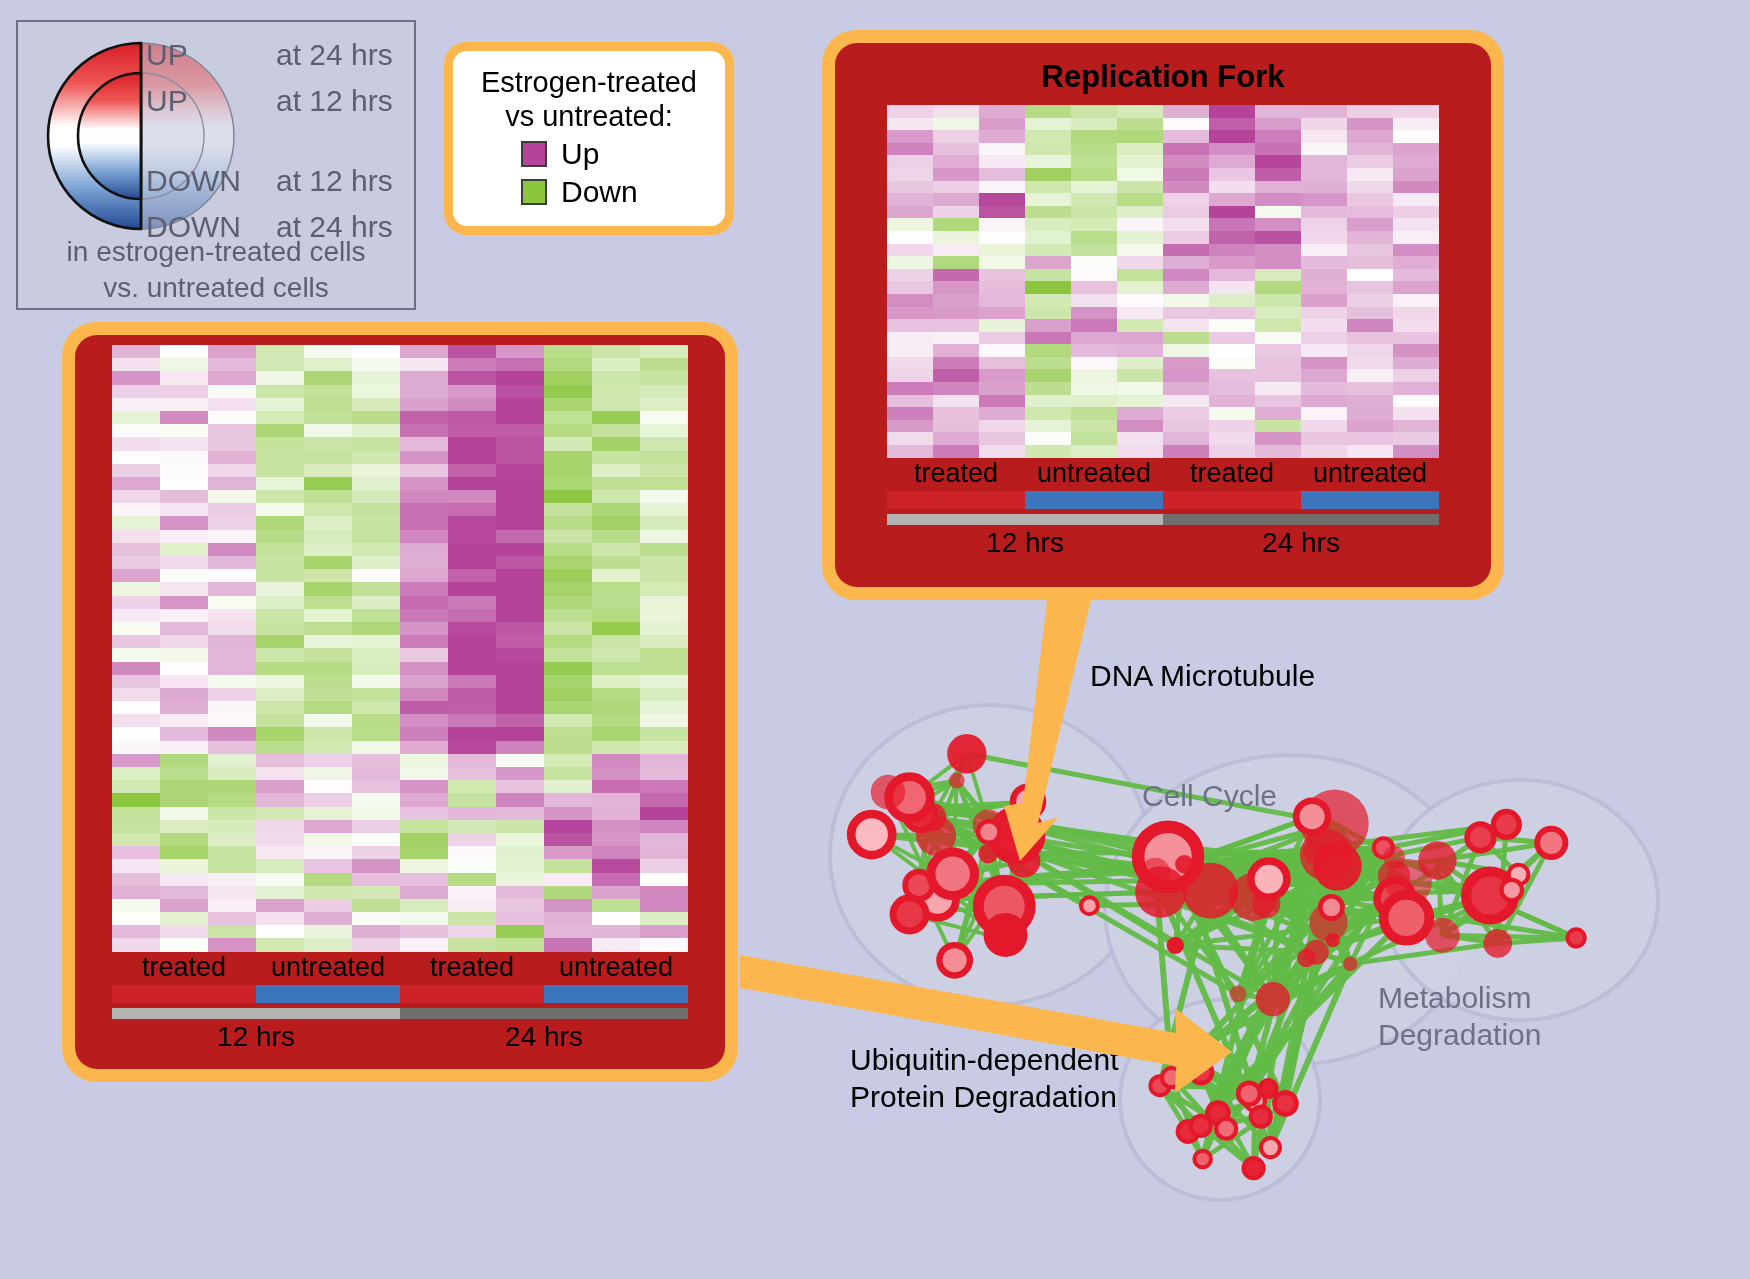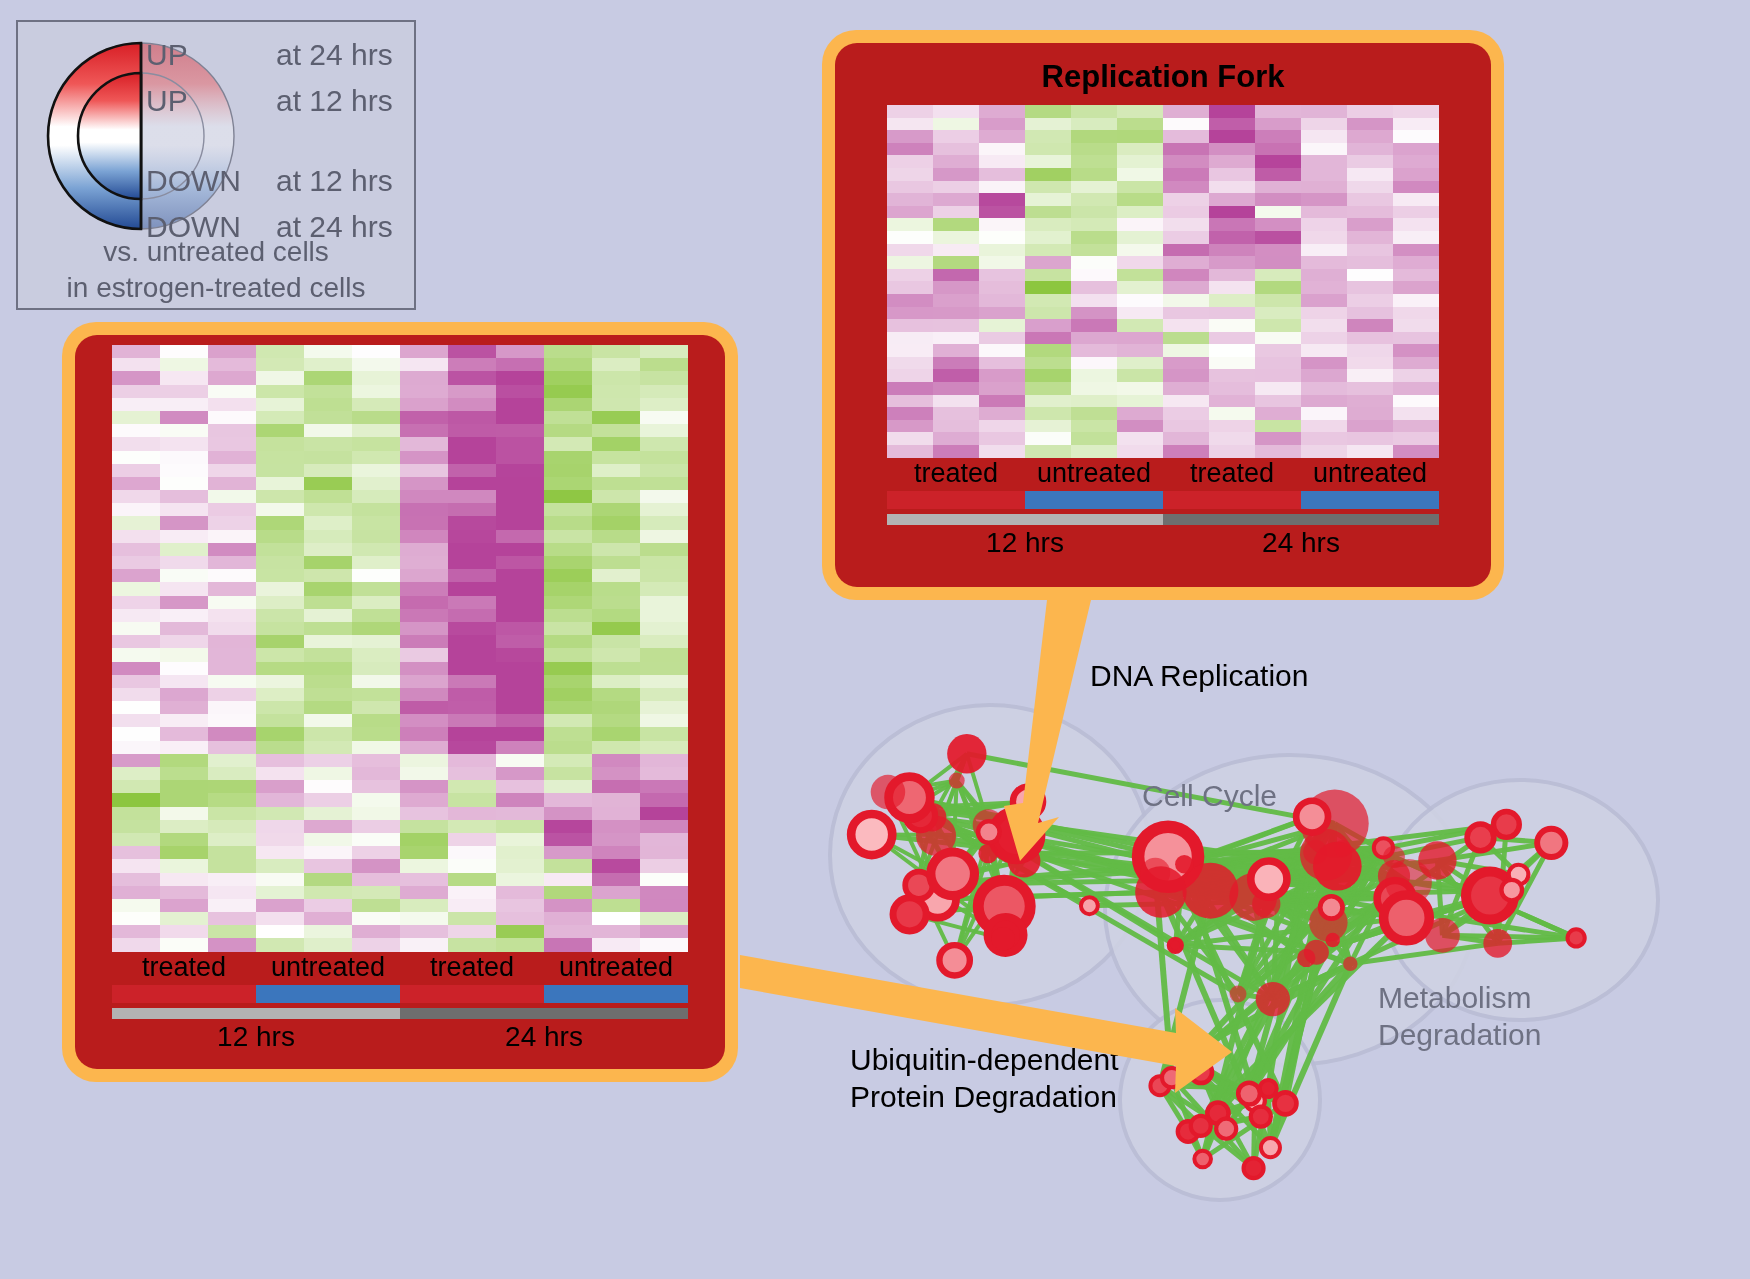--- a/index.html
+++ b/index.html
@@ -116,25 +116,39 @@
         <span class="w">DOWN</span>
         <span class="t">at 12 hrs</span>
       </div>
       <div class="key-row">
         <span class="w">DOWN</span>
         <span class="t">at 24 hrs</span>
       </div>
     </div>
 
     <div class="key-foot">
+      <div>in estrogen-treated cells</div>
       <div>vs. untreated cells</div>
-      <div>in estrogen-treated cells</div>
     </div>
   </div>
 
+  <div id="updown-legend">
+    <div class="inner">
+      <div class="ttl">Estrogen-treated</div>
+      <div class="ttl">vs untreated:</div>
+      <div class="sw-row">
+        <span class="sw" id="sw-up" style="background: rgb(181, 67, 154);"></span>
+        <span class="sw-lbl">Up</span>
+      </div>
+      <div class="sw-row">
+        <span class="sw" id="sw-down" style="background: rgb(140, 198, 63);"></span>
+        <span class="sw-lbl">Down</span>
+      </div>
+    </div>
+  </div>
 
   <div class="panel" id="panel-apc">
     <div class="inner">
       <div class="heat" id="heat-apc" style="grid-template-columns: repeat(12, 48px); grid-auto-rows: 13.2px; width: 576px;">
           <div style="background: rgb(225, 179, 214);"></div>
           <div style="background: rgb(254, 252, 253);"></div>
           <div style="background: rgb(218, 161, 204);"></div>
           <div style="background: rgb(208, 232, 177);"></div>
           <div style="background: rgb(244, 250, 237);"></div>
           <div style="background: rgb(254, 253, 254);"></div>
@@ -1447,21 +1461,21 @@
         <circle cx="508.23665077386397" cy="478.5303551967519" r="8.524927258735953" fill="rgb(228,32,49)" stroke="#e3192b" stroke-width="4"></circle>
         <circle cx="500.81837267766446" cy="506.61664698361585" r="10.064529717929908" fill="rgb(230,45,62)" stroke="#e3192b" stroke-width="4.227102481530562"></circle>
         <circle cx="411.69563950494467" cy="467.6675635948217" r="9.645416141322542" fill="rgb(239,105,117)" stroke="#e3192b" stroke-width="4.051074779355467"></circle>
         <circle cx="440.74226798084396" cy="515.8903781989399" r="9.992761225436237" fill="rgb(230,48,64)" stroke="#e3192b" stroke-width="4.196959714683219"></circle>
         <circle cx="510.44719134494875" cy="537.5943570721432" r="9.532971859692116" fill="rgb(248,166,173)" stroke="#e3192b" stroke-width="4.003848181070689"></circle>
         <circle cx="489.09161557471066" cy="483.6173166634294" r="10.878236384539974" fill="rgb(238,99,111)" stroke="#e3192b" stroke-width="4.568859281506789"></circle>
         <circle cx="442.66845895495203" cy="549.0012940524268" r="8.29436564459203" fill="rgb(238,97,109)" stroke="#e3192b" stroke-width="4"></circle>
         <circle cx="493.57051483229714" cy="558.1690009276281" r="9.973393083537646" fill="rgb(228,35,52)" stroke="#e3192b" stroke-width="4.188825095085811"></circle>
       </svg>
 
-    <div class="netlabel" style="left:330px;top:48px;">DNA Replication</div>
+    <div class="netlabel" style="left:330px;top:48px;">DNA Microtubule</div>
     <div class="netlabel grey" style="left:382px;top:168px;">Cell Cycle</div>
     <div class="netlabel grey" style="left:618px;top:370px;">
       <div>Metabolism</div>
       <div>Degradation</div>
     </div>
     <div class="netlabel" style="left:90px;top:432px;">
       <div>Ubiquitin-dependent</div>
       <div>Protein Degradation</div>
     </div>
   </div>

